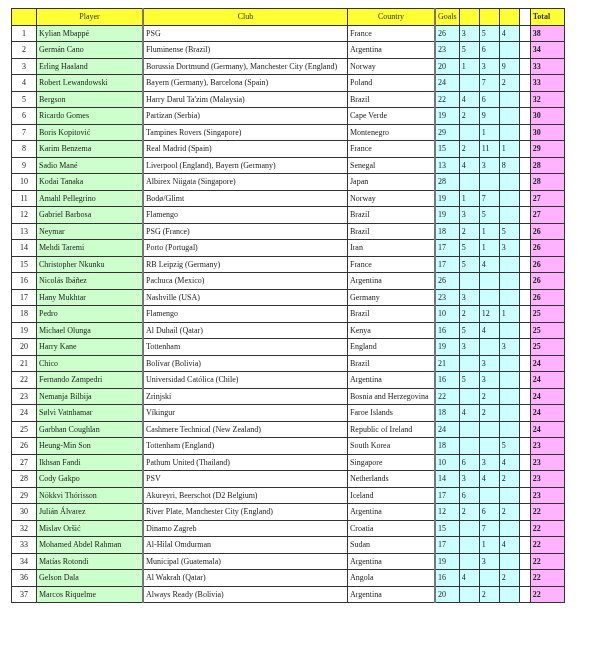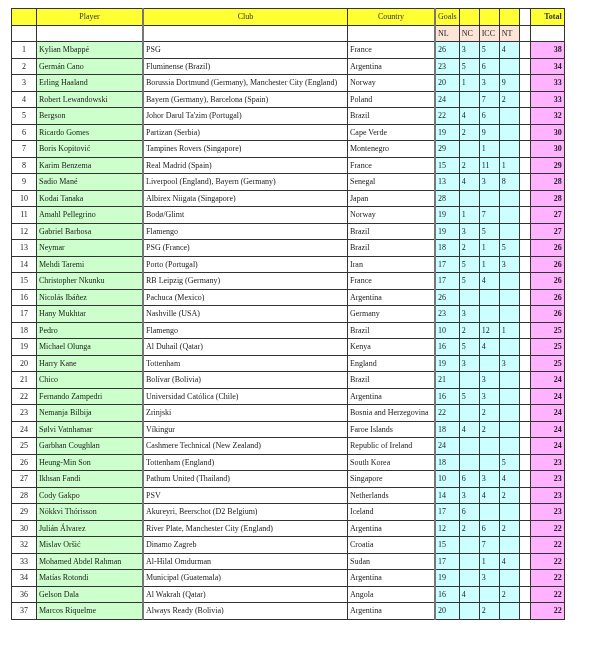--- a/index.html
+++ b/index.html
@@ -18,21 +18,21 @@
     overflow: hidden;
     line-height: 11px;
   }
   th { background: #ffff33; font-weight: normal; color: #333; }
   .c-rank { width: 20px; text-align: center; }
   .c-player { width: 101px; background: #ccffcc; }
   .c-club { width: 199px; margin-top: 32px; }
   .c-country { width: 82px; }
   .c-goal { width: 15px; background: #ccffff; }
   .c-gap { width: 6px; background: #fff; }
-  .c-total { width: 29px; background: #ffb3ff; text-align: right; font-weight: bold; }
+  .c-total { width: 29px; background: #ffb3ff; text-align: left; font-weight: bold; }
   tr.sub td { background: #fff; }
   tr.sub td.sublabel { background: #fce4d6; }
   tr.sub td.c-player { background: #fff; }
   th.c-total { background: #ffff33; }
   th.c-goal, th.c-player { background: #ffff33; }
   .bold-right { border-right: 2px solid #777 !important; }
 </style>
 </head>
 <body>
 
@@ -43,32 +43,20 @@
       <th class="c-player bold-right">Player</th>
       <th class="c-club">Club</th>
       <th class="c-country bold-right">Country</th>
       <th class="c-goal" style="text-align:center;">Goals</th>
       <th class="c-goal"></th>
       <th class="c-goal"></th>
       <th class="c-goal"></th>
       <th class="c-gap" style="background:#fff;"></th>
       <th class="c-total">Total</th>
     </tr>
-    <tr class="sub">
-      <td class="c-rank"></td>
-      <td class="c-player bold-right"></td>
-      <td class="c-club"></td>
-      <td class="c-country bold-right"></td>
-      <td class="c-goal sublabel">NL</td>
-      <td class="c-goal sublabel">NC</td>
-      <td class="c-goal sublabel">ICC</td>
-      <td class="c-goal sublabel">NT</td>
-      <td class="c-gap"></td>
-      <td class="c-total" style="background:#fff;"></td>
-    </tr>
   </thead>
   <tbody id="rows">
       <tr>
         <td class="c-rank">1</td>
         <td class="c-player bold-right">Kylian Mbappé</td>
         <td class="c-club">PSG</td>
         <td class="c-country bold-right">France</td>
         <td class="c-goal">26</td>
         <td class="c-goal">3</td>
         <td class="c-goal">5</td>
@@ -108,21 +96,21 @@
         <td class="c-goal">24</td>
         <td class="c-goal"></td>
         <td class="c-goal">7</td>
         <td class="c-goal">2</td>
         <td class="c-gap"></td>
         <td class="c-total">33</td>
       </tr>
       <tr>
         <td class="c-rank">5</td>
         <td class="c-player bold-right">Bergson</td>
-        <td class="c-club">Johor Darul Ta'zim (Portugal)</td>
+        <td class="c-club">Harry Darul Ta'zim (Malaysia)</td>
         <td class="c-country bold-right">Brazil</td>
         <td class="c-goal">22</td>
         <td class="c-goal">4</td>
         <td class="c-goal">6</td>
         <td class="c-goal"></td>
         <td class="c-gap"></td>
         <td class="c-total">32</td>
       </tr>
       <tr>
         <td class="c-rank">6</td>

